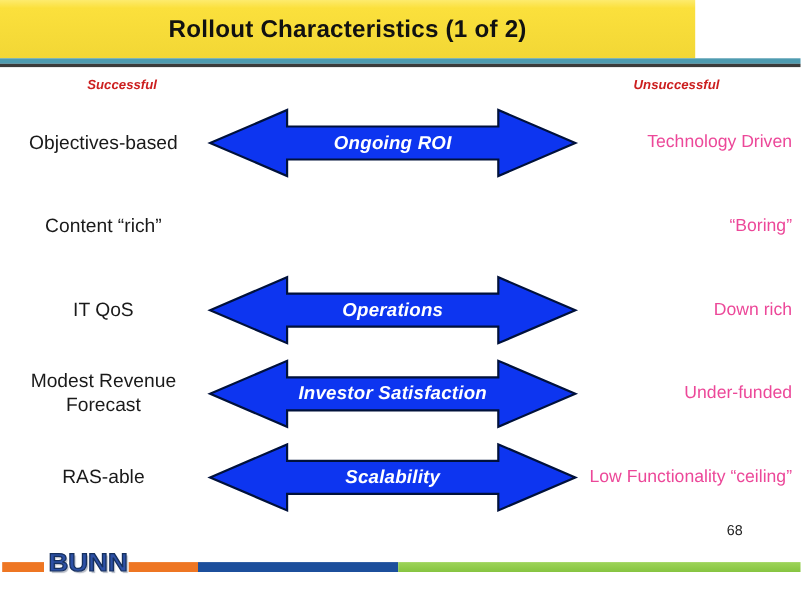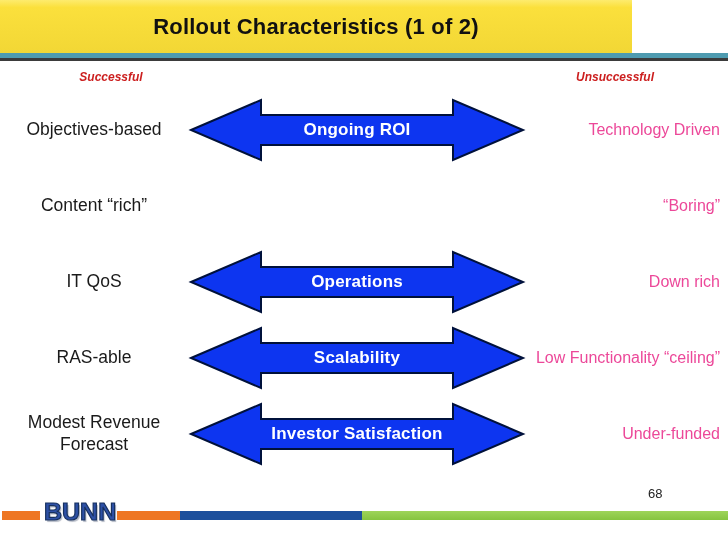--- a/index.html
+++ b/index.html
@@ -25,33 +25,33 @@
     position:absolute; top:70px; font-size:12px; font-weight:bold; font-style:italic;
     color:var(--header-red,#CC1F1F); text-align:center;
   }
   .col-head.left  { left:36px;  width:150px; }
   .col-head.right { left:540px; width:150px; }
 
   
   .rows { position:absolute; top:92px; left:0; width:728px; }
   .row { display:flex; align-items:center; height:76px; }
   .cell-left  { width:188px; text-align:center; font-size:17.5px; color:#1a1a1a; line-height:1.25; padding:0 2px; box-sizing:border-box; }
-  .cell-arrow { width:338px; position:relative; display:flex; justify-content:center; }
+  .cell-arrow { width:338px; position:relative; display:flex; justify-content:center;font-style:italic; }
   .cell-right { flex:1; text-align:right; font-size:16px; color:#ec4899; line-height:1.25; padding:0 8px; box-sizing:border-box; }
   .arrow-svg { display:block; }
   .arrow-svg polygon { fill:var(--arrow-fill,#0D35F0); stroke:var(--arrow-stroke,#00113B); stroke-width:2; }
   .arrow-label {
     position:absolute; left:0; top:0; width:100%; height:100%;
     display:flex; align-items:center; justify-content:center;
     color:#ffffff; font-weight:bold; font-size:17px; letter-spacing:0.2px;
     pointer-events:none;
   }
 
   
-  .page-number { position:absolute; top:486px; left:648px; width:40px; text-align:left; font-size:13px; color:#222; }
+  .page-number { position:absolute; top:474px; left:648px; width:40px; text-align:center; font-size:13px; color:#222; }
   .stripe { position:absolute; top:511px; height:9px; }
   .stripe.orange-dash { left:2px;   width:38px;  background:var(--stripe-orange,#EE7623); }
   .stripe.orange      { left:117px; width:63px;  background:var(--stripe-orange,#EE7623); }
   .stripe.blue        { left:180px; width:182px; background:var(--stripe-blue,#1C4F9C); }
   .stripe.green       { left:362px; width:366px; background:linear-gradient(to bottom,#9ed45a, var(--stripe-green,#86C440)); }
   .logo {
     position:absolute; top:499px; left:44px;
     font-size:25px; font-weight:bold; font-style:normal;
     color:var(--logo-blue,#2D50A5);
     -webkit-text-stroke:1.2px #16305e;
@@ -96,39 +96,39 @@
       <div class="cell-arrow">
         <svg class="arrow-svg" width="338" height="64" viewBox="0 0 338 64">
           <polygon points="3,32 73,2 73,17 265,17 265,2 335,32 265,62 265,47 73,47 73,62"></polygon>
         </svg>
         <div class="arrow-label">Operations</div>
       </div>
       <div class="cell-right">Down rich</div>
     </div>
 
     <div class="row">
+      <div class="cell-left">Modest Revenue Forecast</div>
+      <div class="cell-arrow">
+        <svg class="arrow-svg" width="338" height="64" viewBox="0 0 338 64">
+          <polygon points="3,32 73,2 73,17 265,17 265,2 335,32 265,62 265,47 73,47 73,62"></polygon>
+        </svg>
+        <div class="arrow-label">Investor Satisfaction</div>
+      </div>
+      <div class="cell-right">Under-funded</div>
+    </div>
+
+    <div class="row">
       <div class="cell-left">RAS-able</div>
       <div class="cell-arrow">
         <svg class="arrow-svg" width="338" height="64" viewBox="0 0 338 64">
           <polygon points="3,32 73,2 73,17 265,17 265,2 335,32 265,62 265,47 73,47 73,62"></polygon>
         </svg>
         <div class="arrow-label">Scalability</div>
       </div>
       <div class="cell-right">Low Functionality “ceiling”</div>
-    </div>
-
-    <div class="row">
-      <div class="cell-left">Modest Revenue Forecast</div>
-      <div class="cell-arrow">
-        <svg class="arrow-svg" width="338" height="64" viewBox="0 0 338 64">
-          <polygon points="3,32 73,2 73,17 265,17 265,2 335,32 265,62 265,47 73,47 73,62"></polygon>
-        </svg>
-        <div class="arrow-label">Investor Satisfaction</div>
-      </div>
-      <div class="cell-right">Under-funded</div>
     </div>
 
   </div>
 
   <div class="page-number">68</div>
 
   <div class="stripe orange-dash"></div>
   <div class="logo">BUNN</div>
   <div class="stripe orange"></div>
   <div class="stripe blue"></div>

